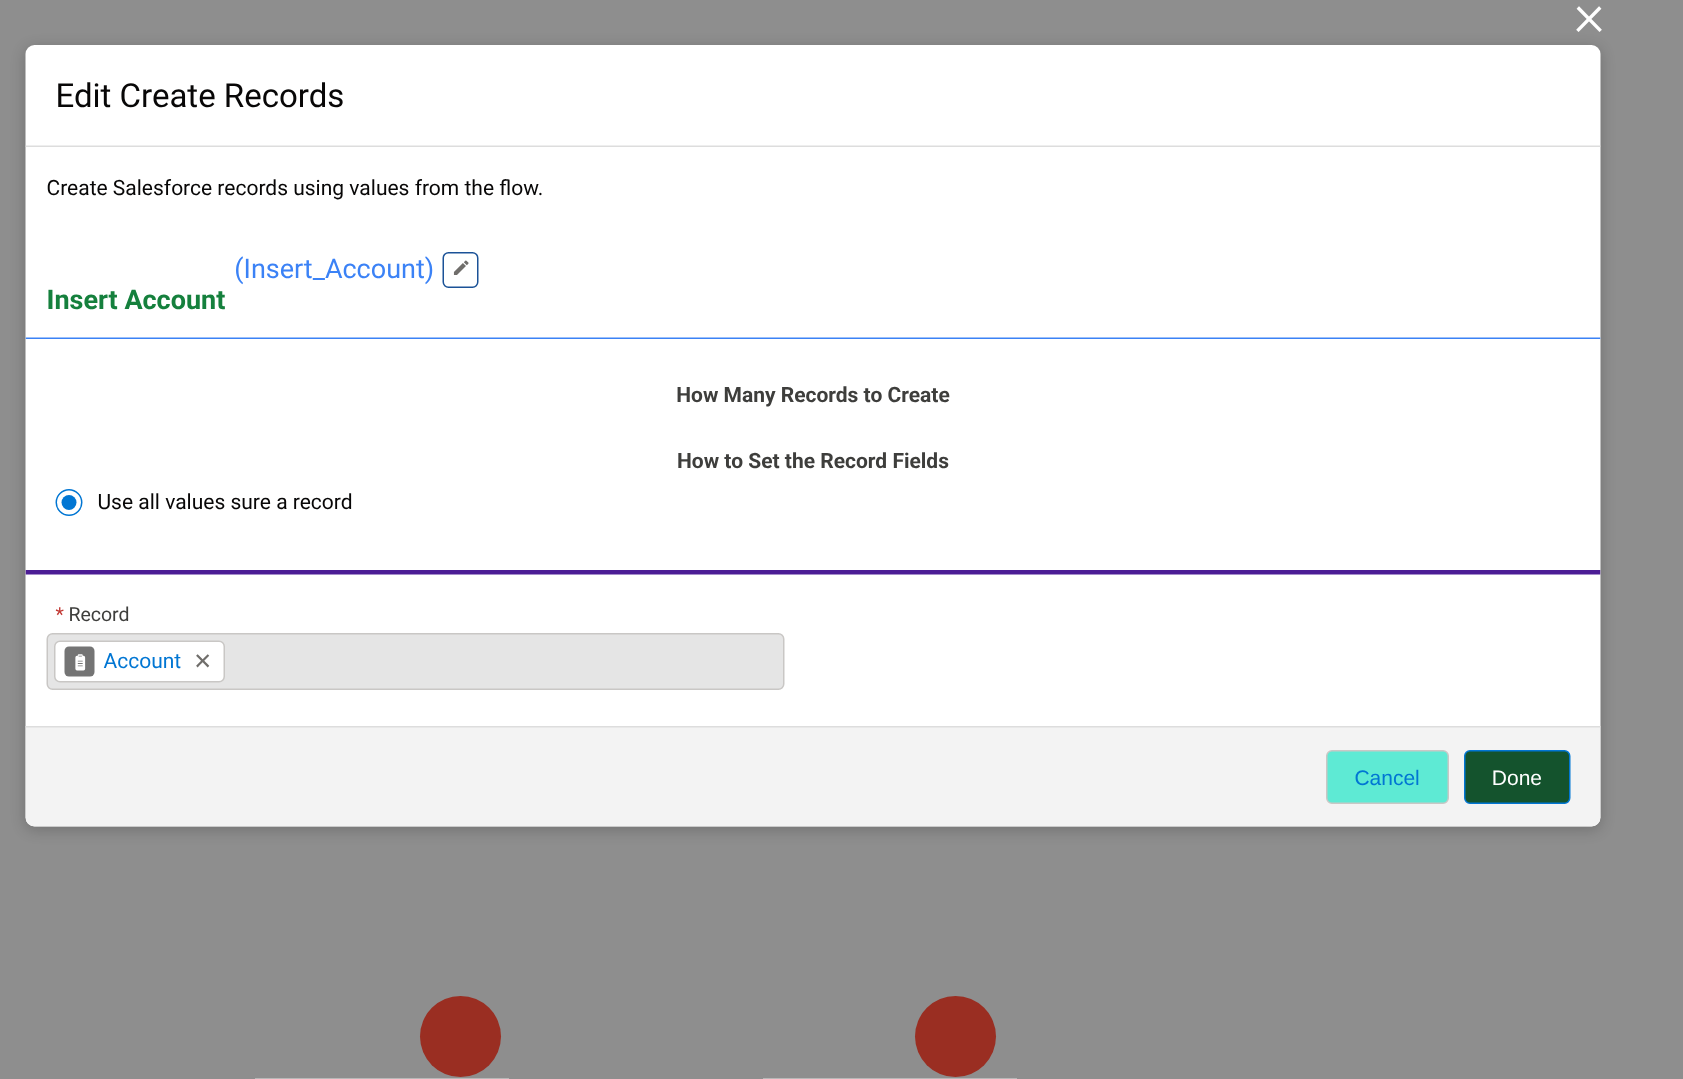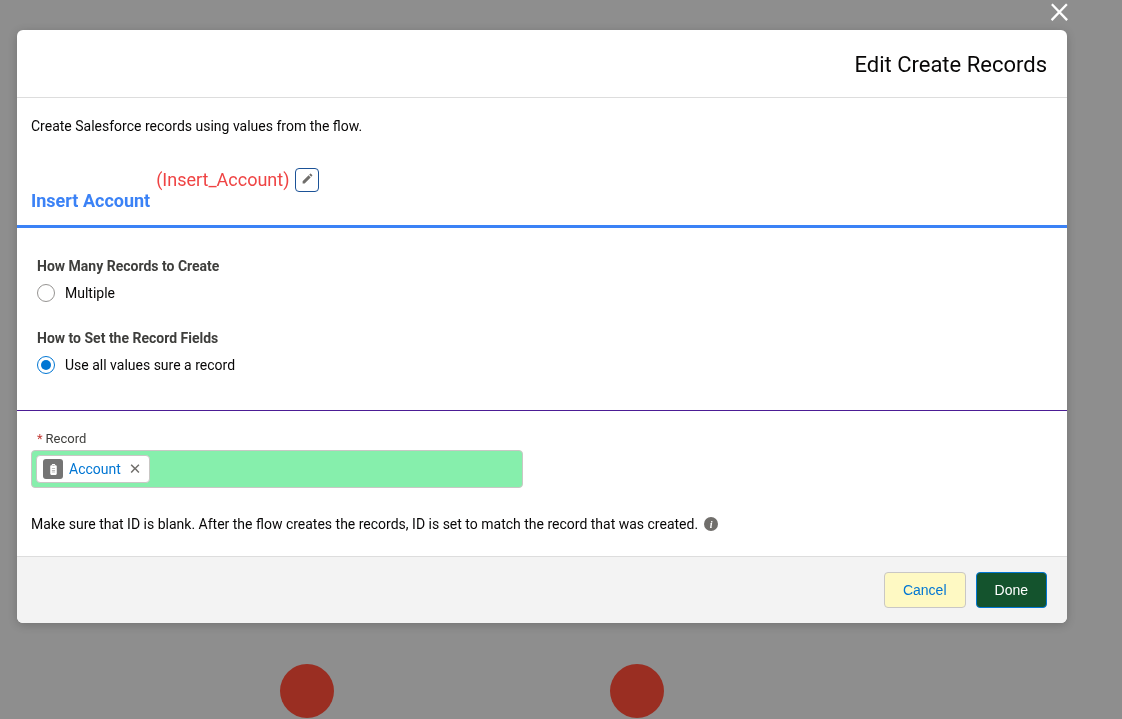--- a/index.html
+++ b/index.html
@@ -34,73 +34,74 @@
       position: absolute;
       top: 30px;
       left: 17px;
       width: 1050px;
       background: #fff;
       border-radius: 6px;
       box-shadow: 0 2px 10px rgba(0,0,0,0.2);
       overflow: hidden;
     }
     .modal-header {
-      text-align: right;
+      text-align: left;
       padding: 22px 20px 20px;
       border-bottom: 1px solid #ddd;
     }
     .modal-title {
       font-size: 22px;
       font-weight: 400;
       color: #080707;
     }
     .section-intro {
       padding: 20px 14px 14px;
-      border-bottom: 3px solid #3b82f6;
+      border-bottom: 1px solid #3b82f6;
     }
     .intro-text {
       font-size: 14px;
       color: #080707;
       margin-bottom: 14px;
     }
     .title-row {
       display: flex;
       align-items: center;
       gap: 6px;
     }
     .insert-label {
       font-size: 18px;
       font-weight: 700;
-      color: #3b82f6;
+      color: #15803d;
       margin-top: 42px;
     }
     .api-name {
       font-size: 18px;
       font-weight: 400;
-      color: #ef4444;
+      color: #3b82f6;
     }
     .edit-btn {
       width: 24px;
       height: 24px;
       border: 1px solid #1b5297;
       border-radius: 4px;
       background: #fff;
       display: inline-flex;
       align-items: center;
       justify-content: center;
       cursor: pointer;
       color: #706e6b;
     }
     .edit-btn svg {
       width: 13px;
       height: 13px;
     }
     .section-body {
       padding: 30px 20px 24px;
-      border-bottom: 1px solid #4c1d95;
+      border-bottom: 3px solid #4c1d95;
+      text-align: center;
     }
     .field-group {
       margin-bottom: 28px;
     }
     .field-group:last-child {
       margin-bottom: 12px;
     }
     .group-label {
       font-size: 14px;
       font-weight: 700;
@@ -162,21 +163,21 @@
     }
     .required-star {
       color: #c23934;
       margin-right: 3px;
     }
     .pill-input {
       width: 492px;
       min-height: 38px;
       border: 1px solid #c9c7c5;
       border-radius: 4px;
-      background: #86efac;
+      background: #e5e5e5;
       padding: 4px;
       display: flex;
       align-items: center;
     }
     .pill {
       display: inline-flex;
       align-items: center;
       gap: 6px;
       border: 1px solid #c9c7c5;
       border-radius: 4px;
@@ -241,21 +242,21 @@
       border-top: 1px solid #ddd;
     }
     .btn {
       font-size: 14px;
       padding: 9px 18px;
       border-radius: 4px;
       cursor: pointer;
       border: 1px solid transparent;
     }
     .btn-cancel {
-      background: #fef9c3;
+      background: #5eead4;
       color: #0176d3;
       border-color: #c9c7c5;
     }
     .btn-done {
       background: #14532d;
       color: #fff;
       border-color: #0176d3;
     }
     .bg-circle {
       position: absolute;
@@ -294,24 +295,20 @@
               <path d="M3 17.25V21h3.75L17.81 9.94l-3.75-3.75L3 17.25zM20.71 7.04a1 1 0 0 0 0-1.41l-2.34-2.34a1 1 0 0 0-1.41 0l-1.83 1.83 3.75 3.75 1.83-1.83z"></path>
             </svg>
         </span>
       </button>
     </div>
   </div>
 
   <div class="section-body">
     <div class="field-group">
       <div class="group-label">How Many Records to Create</div>
-      <div class="radio-row">
-        <span class="radio-outer"></span>
-        <span class="radio-label">Multiple</span>
-      </div>
     </div>
 
     <div class="field-group">
       <div class="group-label">How to Set the Record Fields</div>
       <div class="radio-row checked">
         <span class="radio-outer">
             <span class="radio-inner"></span>
           </span>
         <span class="radio-label">Use all values sure a record</span>
       </div>
@@ -328,24 +325,20 @@
         <span class="pill-icon">
           <svg viewBox="0 0 24 24" fill="currentColor">
               <path d="M16 4h-1V3a1 1 0 0 0-1-1h-4a1 1 0 0 0-1 1v1H8a2 2 0 0 0-2 2v14a2 2 0 0 0 2 2h8a2 2 0 0 0 2-2V6a2 2 0 0 0-2-2zm-6 0h4v1h-4V4zm5 7H9v-1h6v1zm0 3H9v-1h6v1zm0 3H9v-1h6v1z"></path>
             </svg>
         </span>
         <span class="pill-text">Account</span>
         <span class="pill-remove">✕</span>
       </span>
     </div>
 
-    <div class="hint-row">
-      <span class="hint-text">Make sure that ID is blank. After the flow creates the records, ID is set to match the record that was created.</span>
-      <span class="info-icon">i</span>
-    </div>
   </div>
 
   <div class="modal-footer">
     <button class="btn btn-cancel">Cancel</button>
     <button class="btn btn-done">Done</button>
   </div>
 
 </div>
 
 </body></html>

